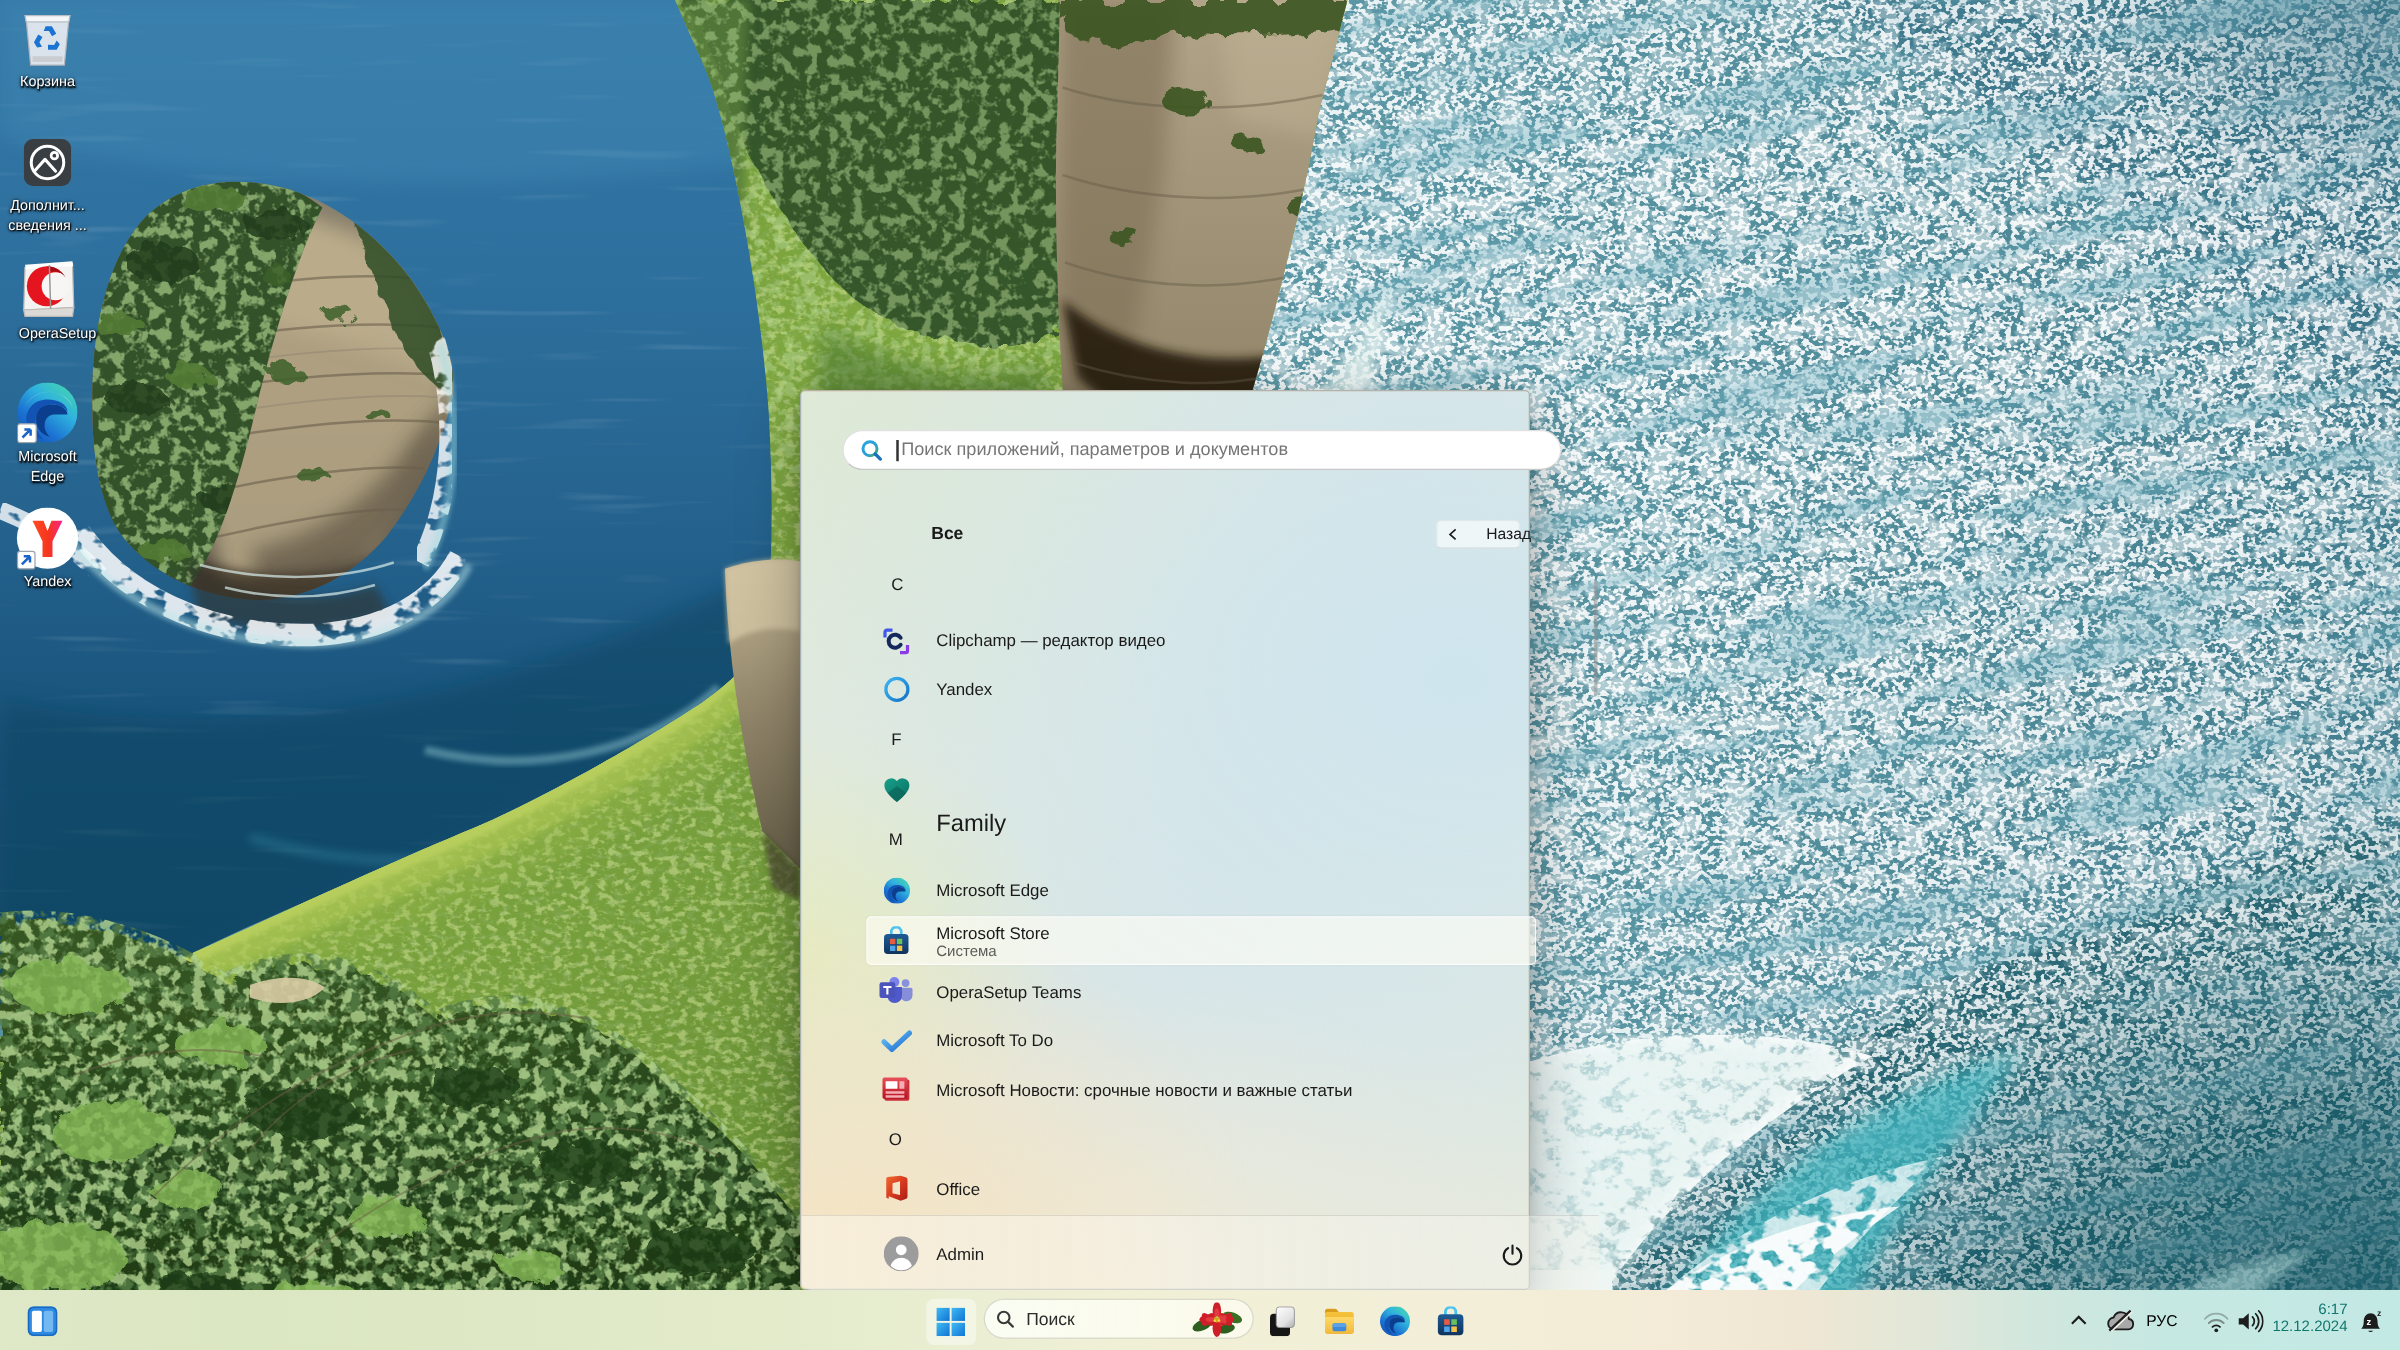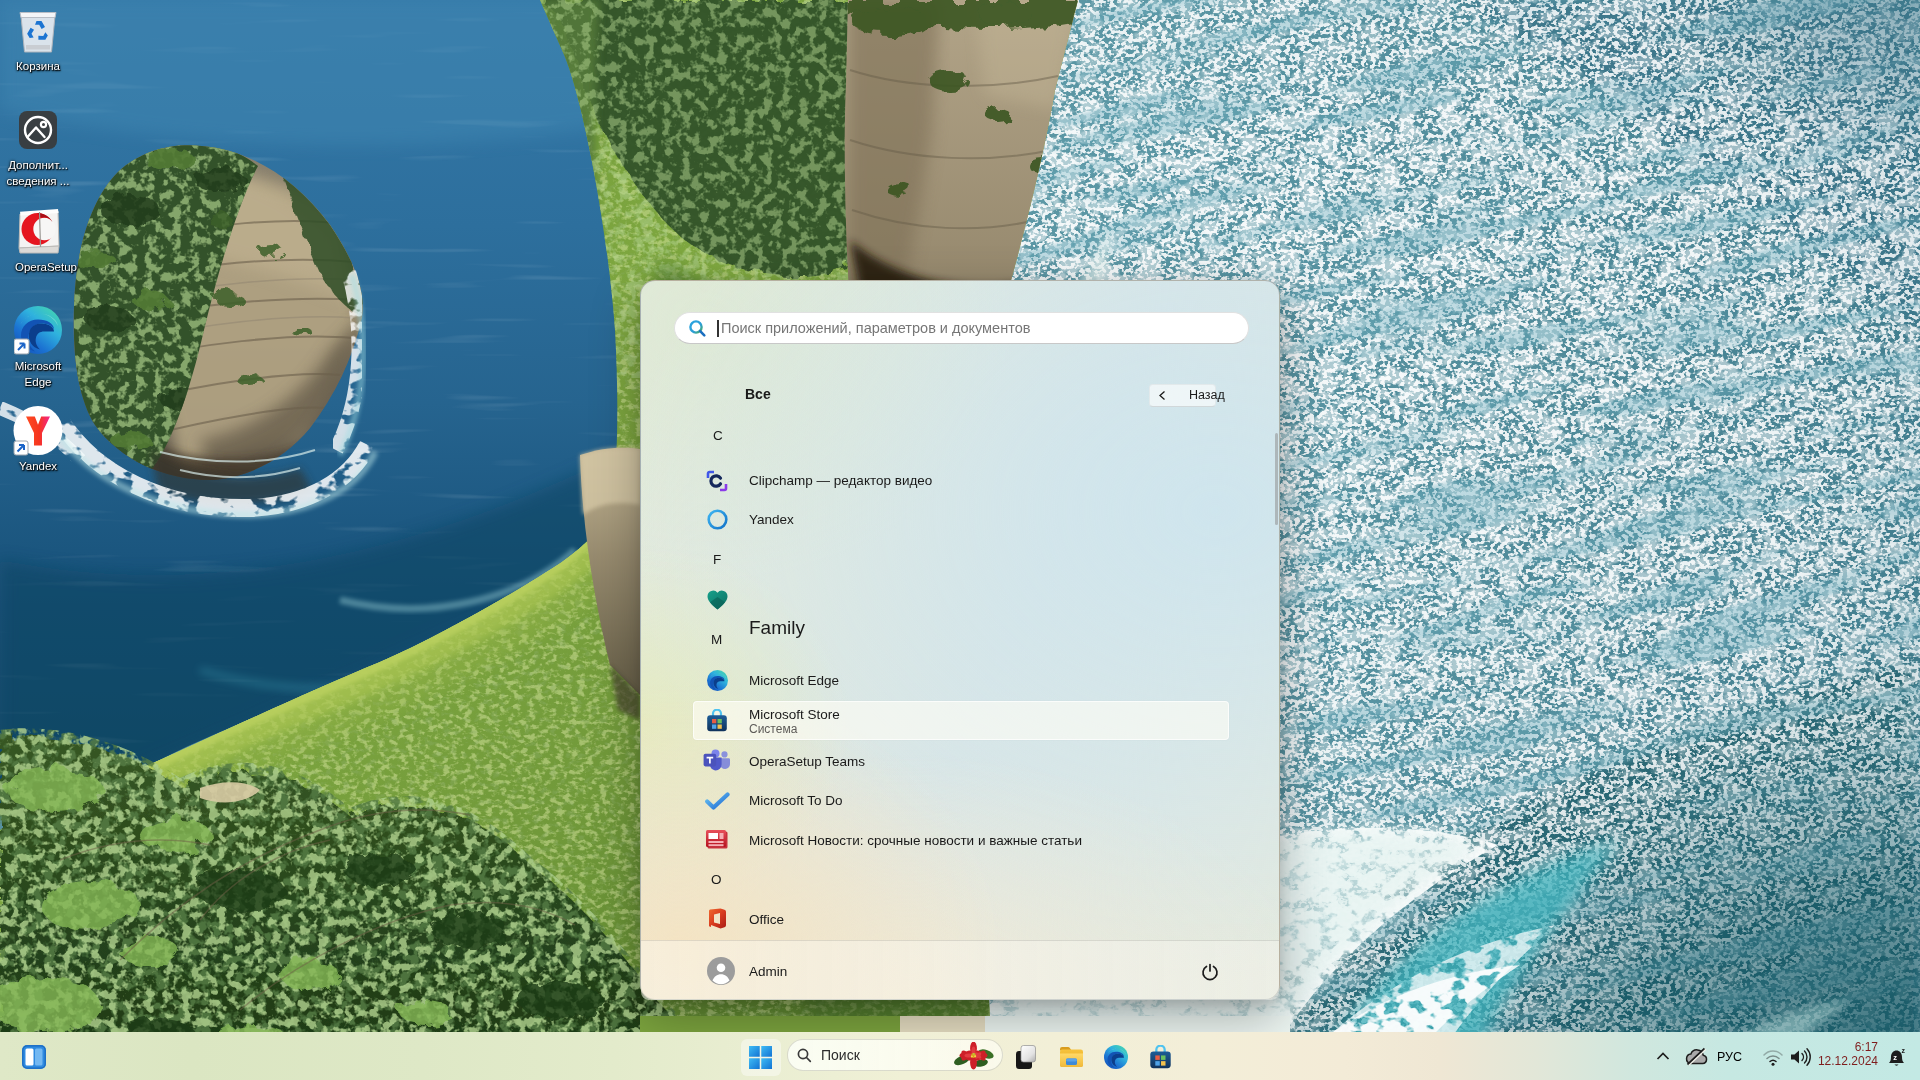--- a/index.html
+++ b/index.html
@@ -425,21 +425,21 @@
             <stop offset="1" stop-color="#1273D3"></stop>
  </linearGradient>
  <rect x="0" y="0" width="11.2" height="11.2" fill="url(#wlG)"></rect>
  <rect x="12.8" y="0" width="11.2" height="11.2" fill="url(#wlG)"></rect>
  <rect x="0" y="12.8" width="11.2" height="11.2" fill="url(#wlG)"></rect>
  <rect x="12.8" y="12.8" width="11.2" height="11.2" fill="url(#wlG)"></rect>
 </symbol>
 </defs>
 </svg>
 
-<div class="abs" style="left:640px;top:280px;width:640px;height:720px;border-radius:15px;
+<div class="abs" style="left:640px;top:312px;width:584px;height:720px;border-radius:4px;
  border:1px solid rgba(110,110,110,.45);box-sizing:border-box;
  box-shadow:0 18px 50px rgba(0,0,0,.30),0 4px 12px rgba(0,0,0,.12);
  background:
  radial-gradient(480px 400px at 6% 94%, rgba(248,226,188,.80), rgba(248,226,188,0) 68%),
  radial-gradient(300px 260px at 0% 62%, rgba(231,236,170,.55), rgba(231,236,170,0) 70%),
  radial-gradient(560px 340px at 42% 100%, rgba(246,235,210,.75), rgba(246,235,210,0) 72%),
  radial-gradient(760px 600px at 90% 32%, rgba(206,229,238,.95), rgba(206,229,238,0) 78%),
  radial-gradient(430px 360px at 10% 6%, rgba(222,233,213,.95), rgba(222,233,213,0) 72%),
  linear-gradient(115deg,#E3EADC 0%,#E1E9DF 30%,#DBE6E5 55%,#DFE8E3 78%,#E5EADE 100%);">
 
@@ -688,21 +688,21 @@
  <circle cx="11" cy="16.2" r="1.5" fill="#1D1D1D"></circle>
 </svg>
 <svg class="abs" style="left:1789px;top:1048px" width="22" height="18" viewBox="0 0 22 18">
  <path d="M2,6.5 L5.5,6.5 L10,2.5 L10,15.5 L5.5,11.5 L2,11.5 Z" fill="#1D1D1D"></path>
  <g fill="none" stroke="#1D1D1D" stroke-width="1.4" stroke-linecap="round">
   <path d="M13,5.5 A5,5 0 0 1 13,12.5"></path>
   <path d="M15.5,3 A8.5,8.5 0 0 1 15.5,15"></path>
   <path d="M18,0.8 A12,12 0 0 1 18,17.2"></path>
  </g>
 </svg>
-<div class="abs" style="left:1798px;top:1040px;width:80px;font-size:12px;color:#7f1d1d;text-align:right;line-height:14px;">6:17<br>12.12.2024</div>
+<div class="abs" style="left:1798px;top:1040px;width:80px;font-size:12px;color:#0f766e;text-align:right;line-height:14px;">6:17<br>12.12.2024</div>
 <svg class="abs" style="left:1885px;top:1046px" width="24" height="24" viewBox="0 0 24 24">
  <path d="M4,17 C5.5,15.5 6,13.5 6,11 C6,7 8.5,4.5 11.5,4.5 C14.5,4.5 17,7 17,11 C17,13.5 17.5,15.5 19,17 Z" fill="#1D1D1D"></path>
  <path d="M9.5,18.5 A2.3,2.3 0 0 0 13.5,18.5 Z" fill="#1D1D1D"></path>
  <text x="8.2" y="13.8" font-size="7.5" font-weight="bold" fill="#fff" font-family="Liberation Sans,sans-serif">z</text>
  <text x="16.5" y="6.5" font-size="7" font-weight="bold" fill="#1D1D1D" font-family="Liberation Sans,sans-serif">z</text>
 </svg>
 
 </div>
 
 </body></html>

